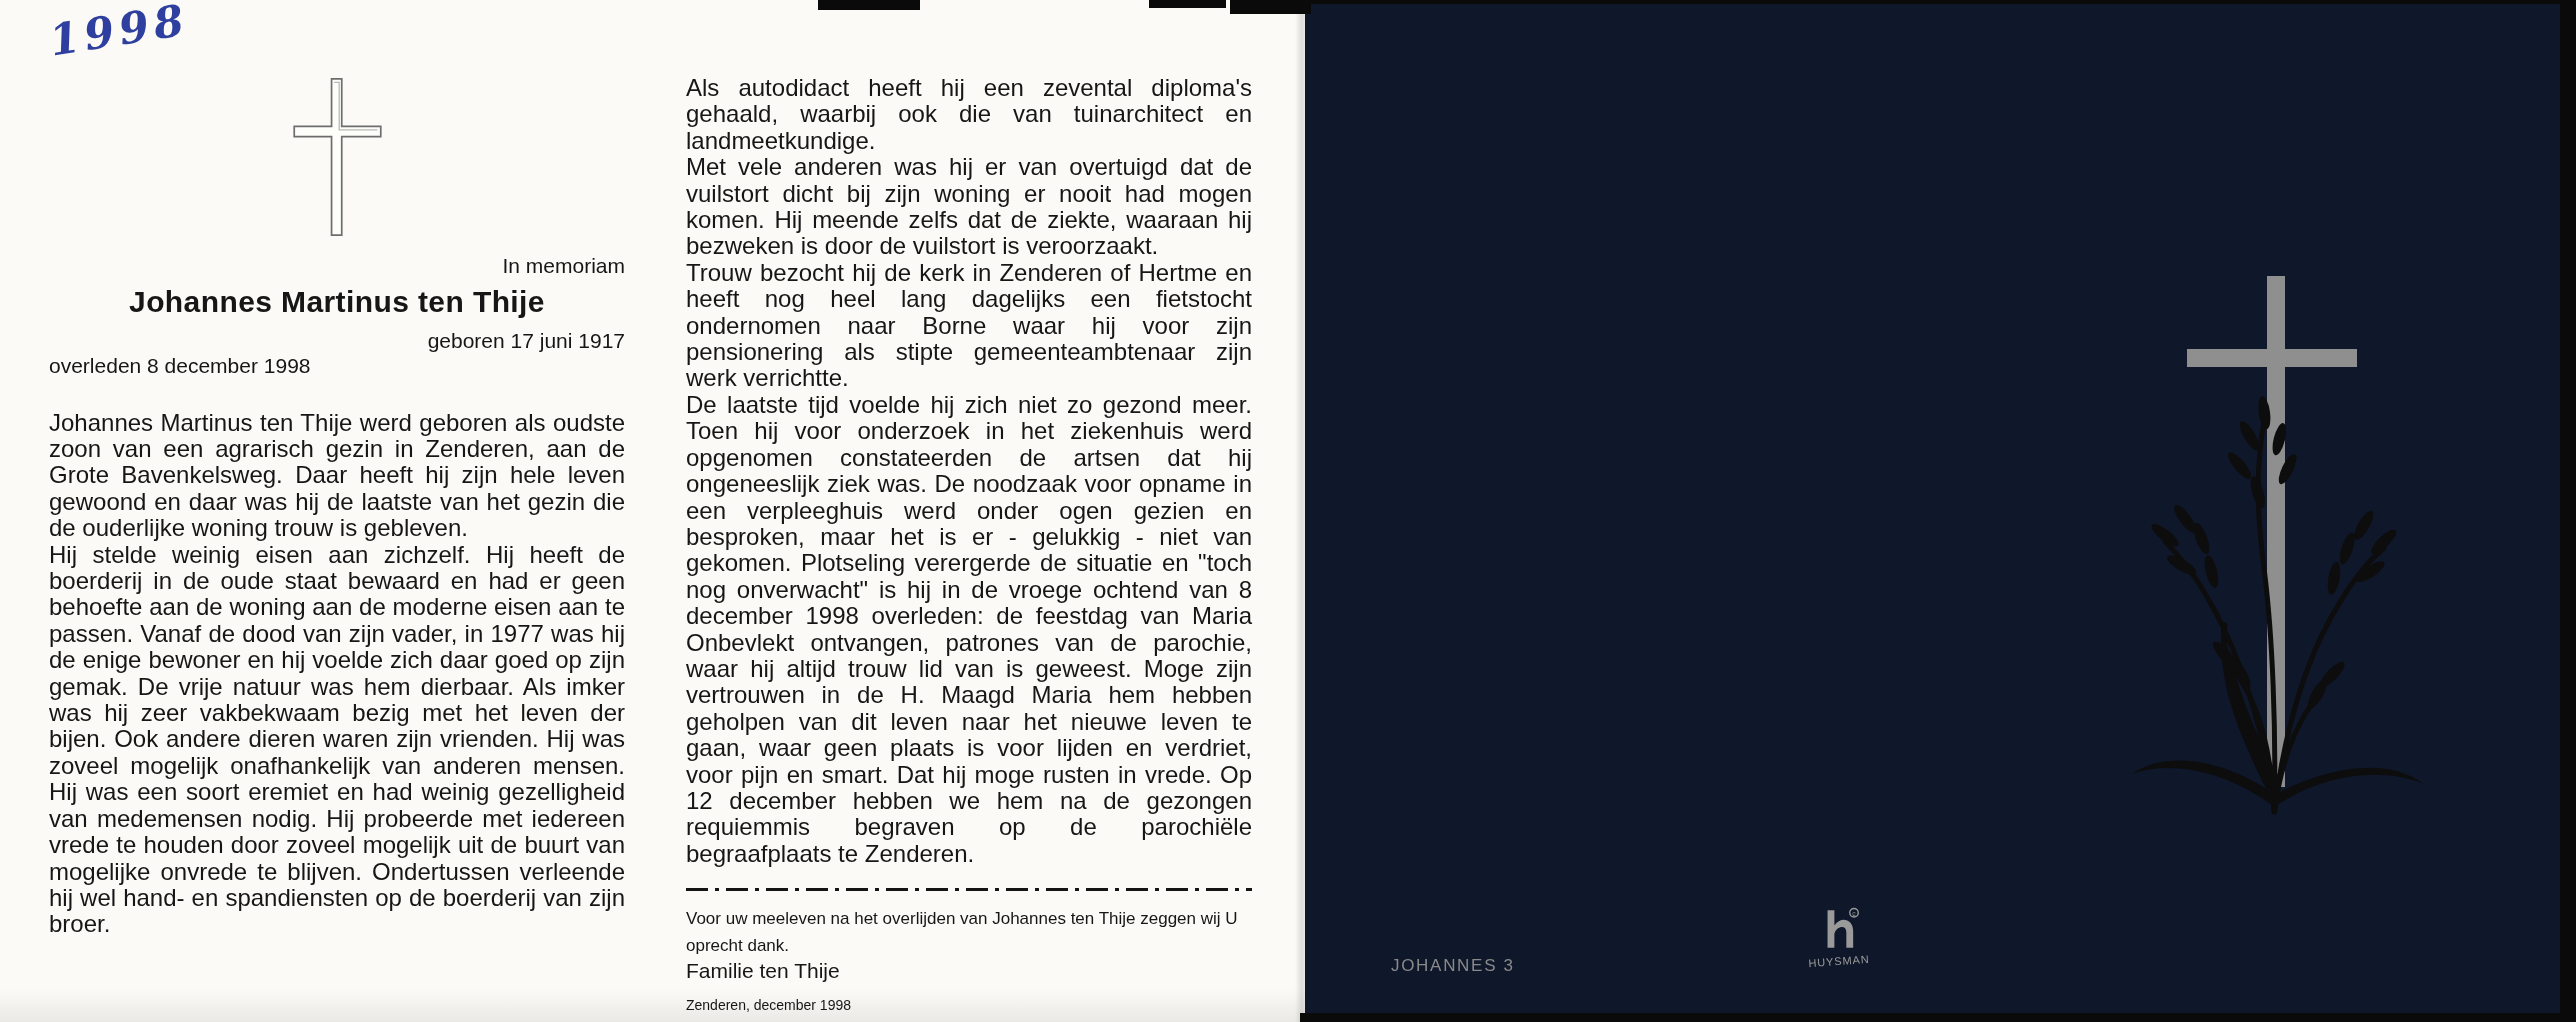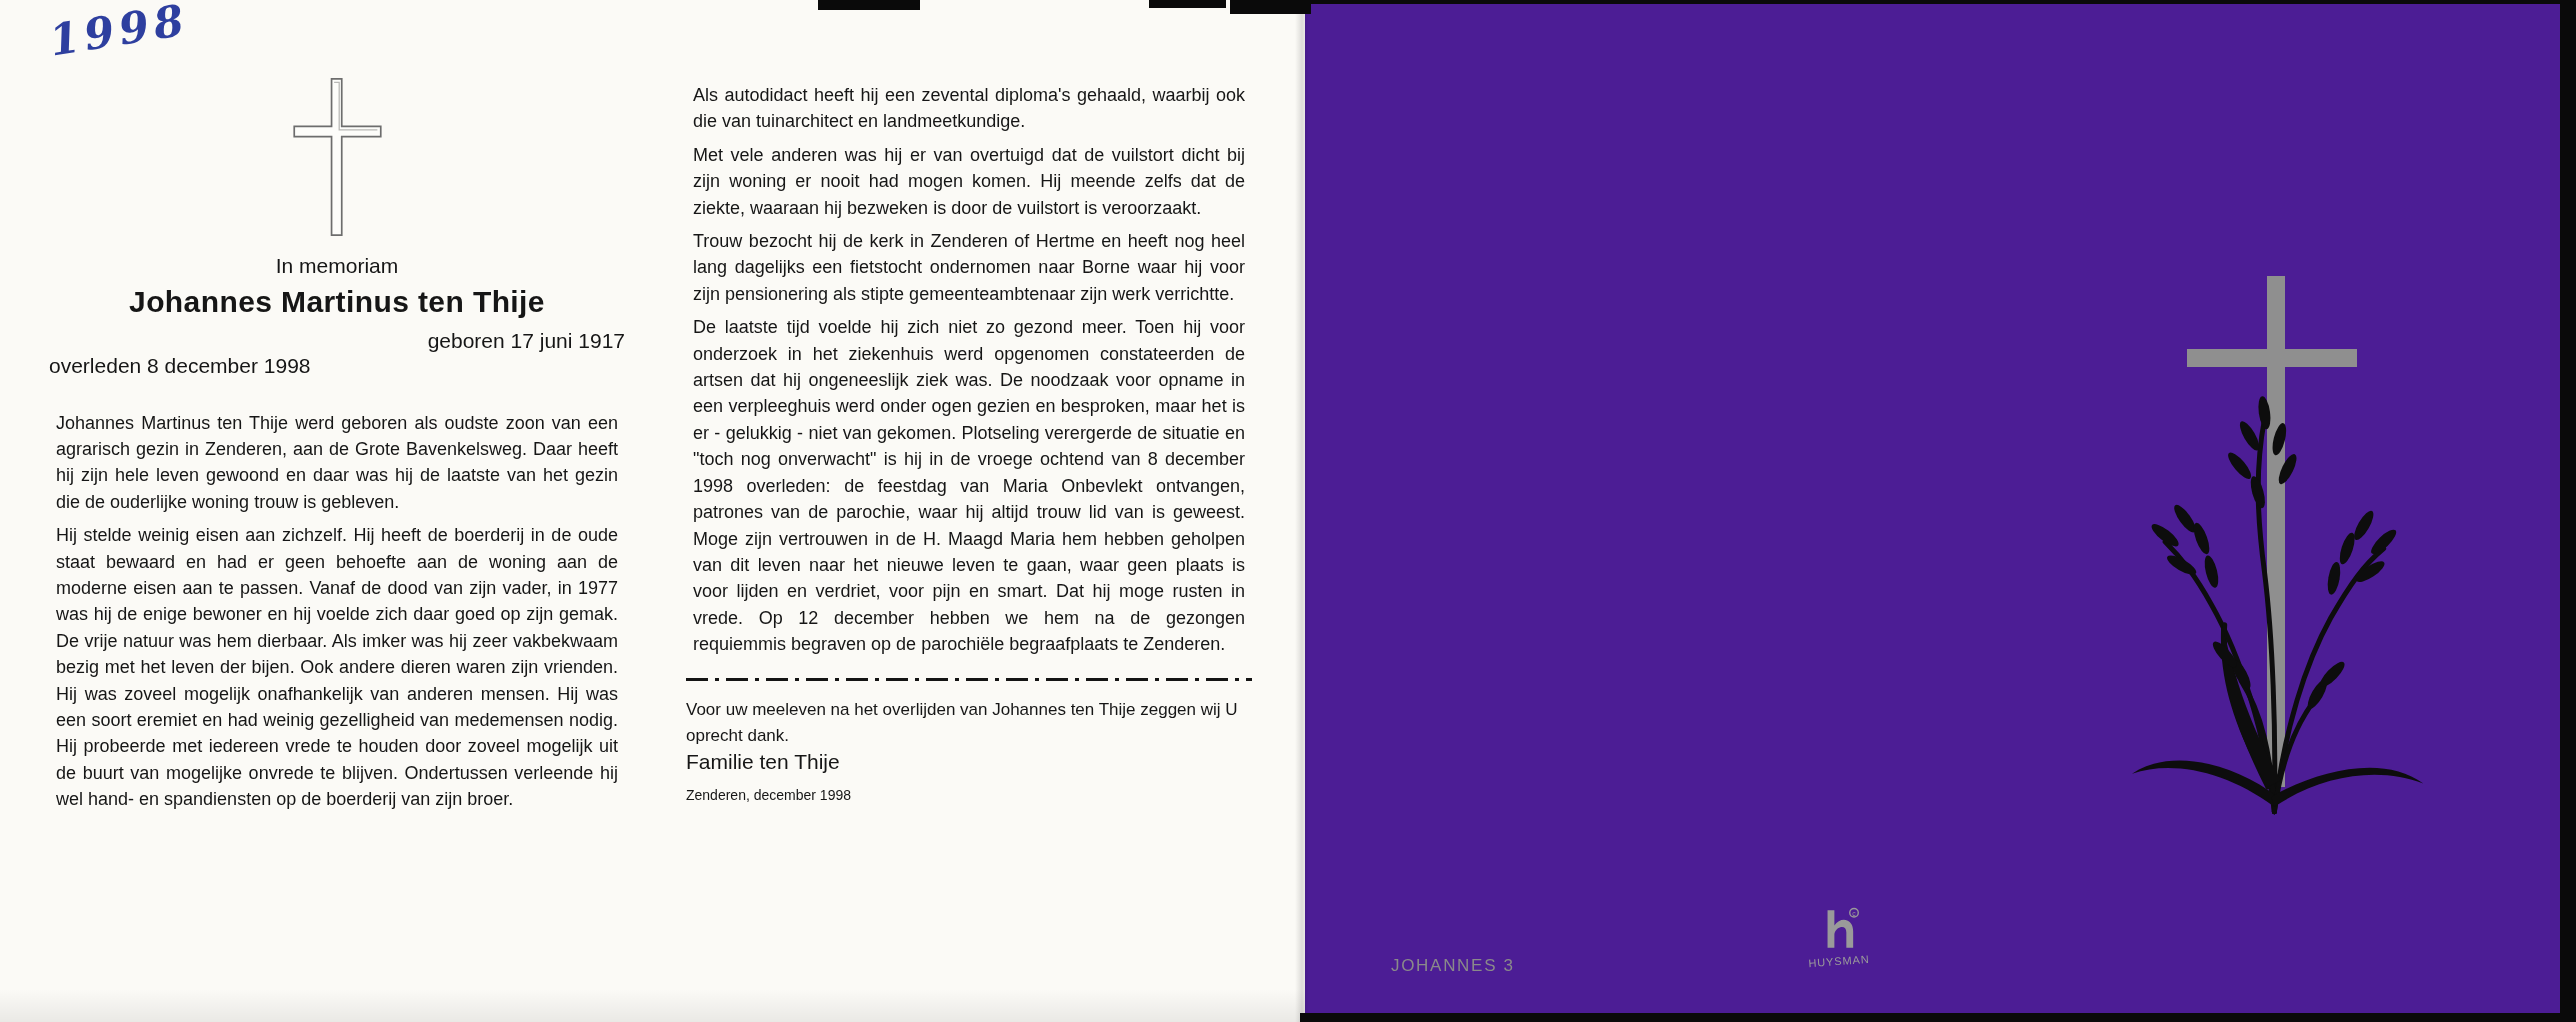--- a/index.html
+++ b/index.html
@@ -10,21 +10,21 @@
     overflow:hidden;
     font-family:"Liberation Sans", sans-serif;
     color:#161616;
   }
   .page-left{
     position:absolute;left:0;top:0;width:1305px;height:1023px;
     background:#fbfaf6;
   }
   .page-right{
     position:absolute;left:1305px;top:0;width:1271px;height:1023px;
-    background:#4c1d95;
+    background:#0f172a;
   }
   
   .fold-shadow{
     position:absolute;left:1295px;top:0;width:13.6px;height:1023px;
     background:linear-gradient(90deg, rgba(0,0,0,0) 0%, rgba(0,0,0,0.12) 50%, rgba(0,0,0,0) 100%);
   }
   .page-left-bottom-shade{
     position:absolute;left:0;top:989px;width:1305px;height:34px;
     background:linear-gradient(180deg, rgba(0,0,0,0) 0%, rgba(0,0,0,0.07) 100%);
   }
@@ -37,27 +37,27 @@
     font-size:43px;color:#2e3f9f;
     transform:rotate(-9deg);
     letter-spacing:5.1px;
   }
 
   
   .col1{
     position:absolute;left:49px;top:75px;width:576px;
   }
   .cross-outline{width:95px;margin:0 auto;display:block;}
-  .in-memoriam{margin-top:15.3px;text-align:center;font-size:21px;}
+  .in-memoriam{margin-top:15.3px;text-align:right;font-size:21px;}
   .name{margin:6.8px 0 0 0;text-align:center;font-size:30px;font-weight:bold;letter-spacing:0.4px;}
   .born{margin-top:8.5px;text-align:right;font-size:21px;line-height:25px;}
   .died{text-align:left;font-size:21px;line-height:25px;}
   .bodytext{margin-top:32px;}
   .bodytext p, .col2 .bodytext p{
-    margin:7px;font-size:18px;line-height:26.4px;text-align:justify;
+    margin:0;font-size:24px;line-height:26.4px;text-align:justify;
   }
 
   
   .col2{
     position:absolute;left:686px;top:75px;width:566px;
   }
   .col2 .bodytext{margin-top:0;}
   .dash-sep{
     margin-top:20.5px;height:3.4px;width:100%;
     background:repeating-linear-gradient(90deg,#141414 0 22px,transparent 22px 29px,#141414 29px 33px,transparent 33px 40px);

